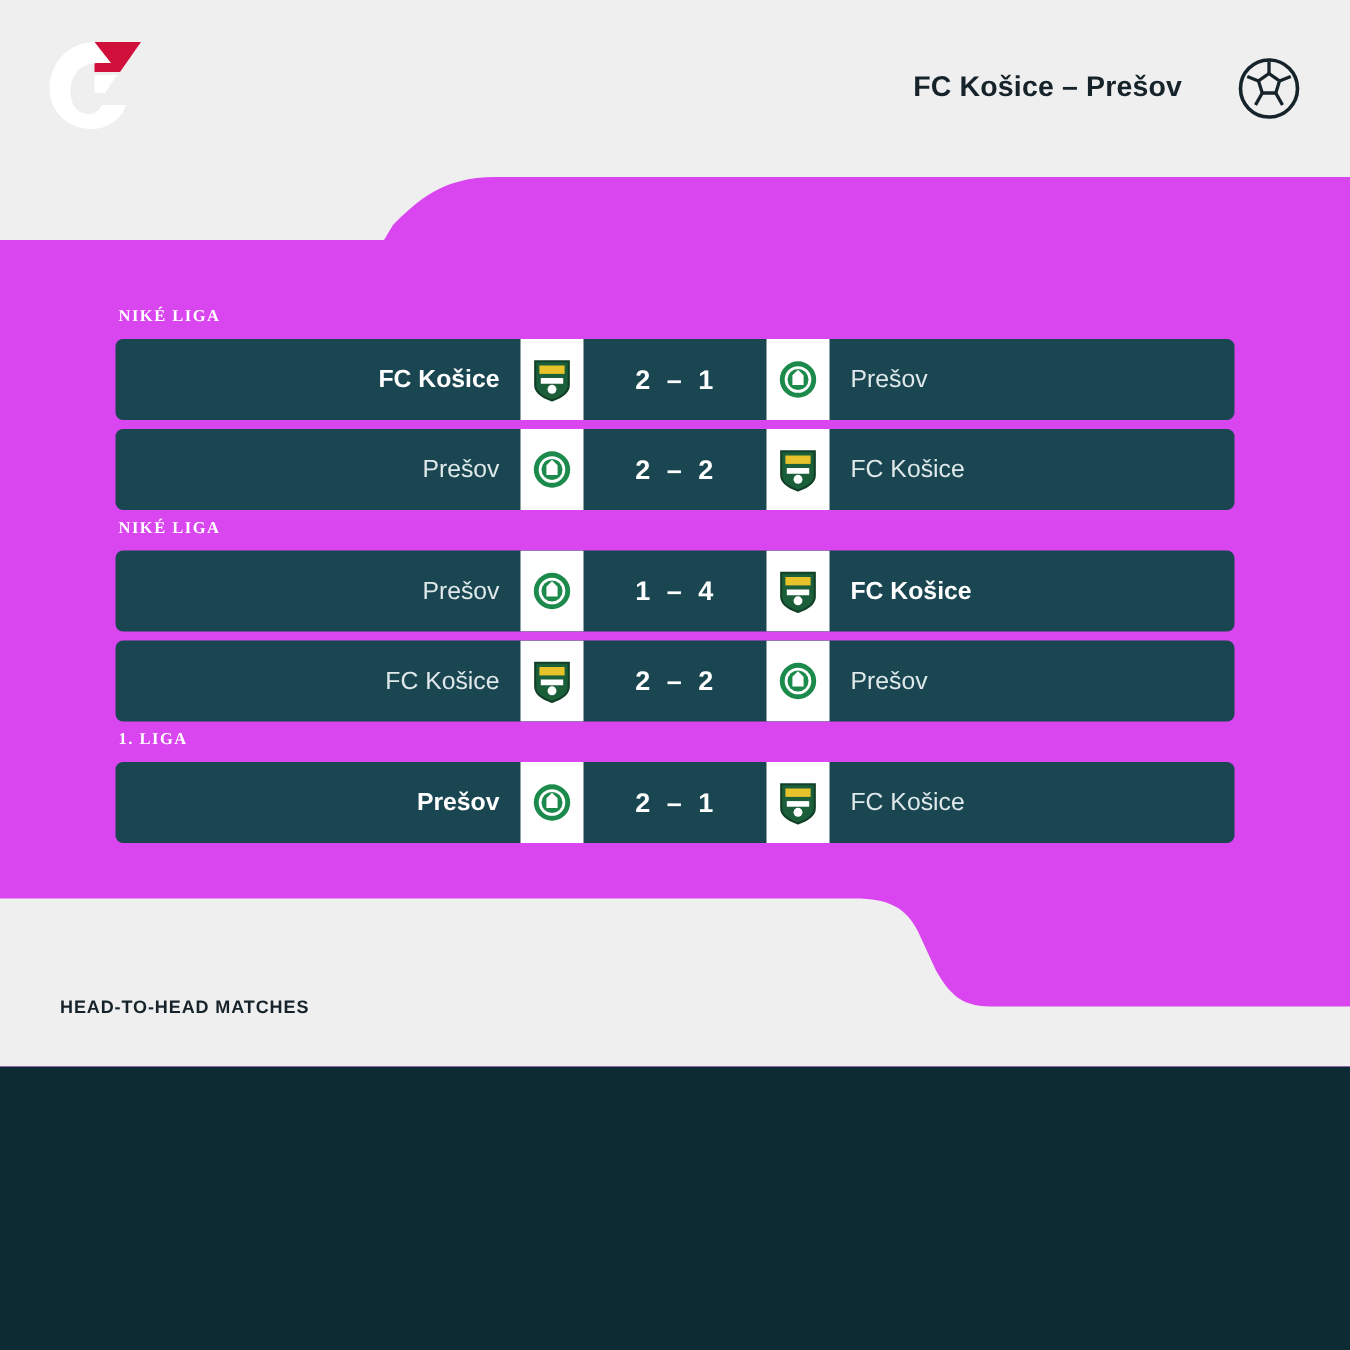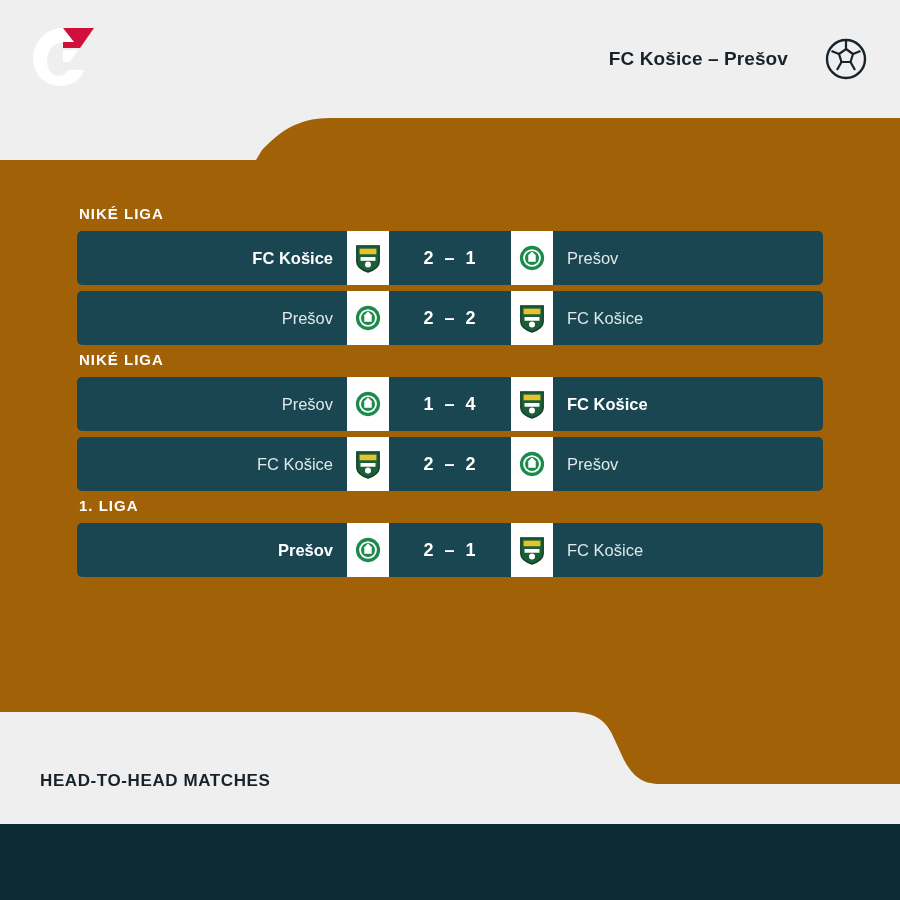--- a/index.html
+++ b/index.html
@@ -4,22 +4,22 @@
 <style>
   * { box-sizing: border-box; margin: 0; padding: 0; }
   html, body {
     width: 900px; height: 900px;
     font-family: "Liberation Sans", sans-serif;
     background: #0d2b33;
     overflow: hidden;
   }
   .page {
     position: relative;
-    width: 900px; height: 824px;
-    background: #a16207;
+    width: 900px; height: 711px;
+    background: #d946ef;
   }
   .header-clip {
     position: absolute; top: 0; left: 0;
     width: 900px; height: 160px;
     z-index: 2;
   }
   .brand {
     position: absolute; left: 30px; top: 26px;
     width: 66px; height: 62px;
     z-index: 5;
@@ -37,38 +37,39 @@
   }
 
   
   .footer-clip {
     position: absolute; bottom: 0; left: 0;
     width: 900px; height: 130px;
     z-index: 2;
   }
   .footer-label {
     position: absolute; left: 40px; bottom: 33px;
-    font-size: 17px; font-weight: bold; color: #16232b;
+    font-size: 12px; font-weight: bold; color: #16232b;
     letter-spacing: .6px;
     z-index: 5;
   }
 
   
   .content {
     position: absolute;
     top: 205px; left: 77px;
     width: 746px;
     z-index: 4;
   }
   .comp-label {
-    font-size: 15px;
+    font-size: 11px;
     font-weight: bold;
     color: #ffffff;
     letter-spacing: 1px;
     margin: 6px 0 9px 2px;
+    font-family: Liberation Serif, serif;
   }
   .comp-label:first-child { margin-top: 0; }
 
   .match-row {
     display: flex;
     align-items: stretch;
     height: 54px;
     background: #1a4651;
     border-radius: 5px;
     overflow: hidden;

